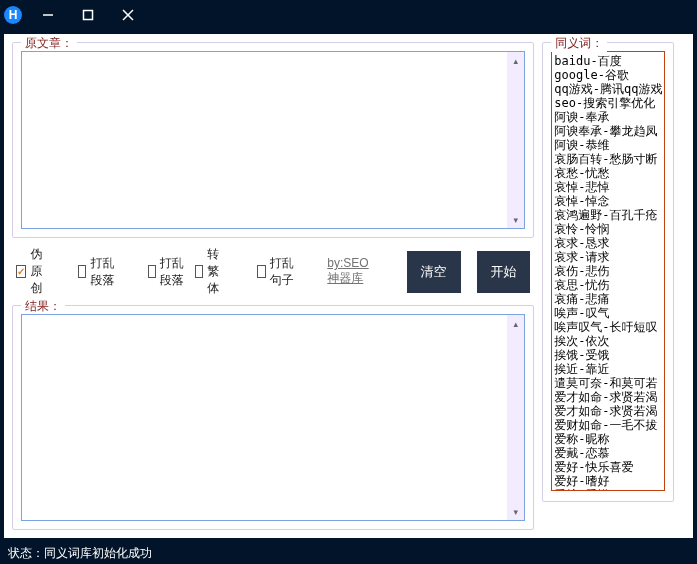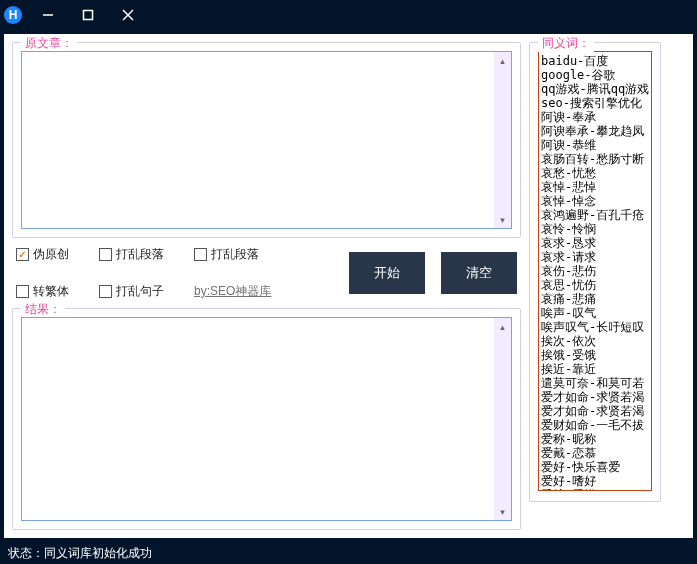--- a/index.html
+++ b/index.html
@@ -8,27 +8,27 @@
 .titlebar { height: 30px; background: #02142a; display: flex; align-items: center; color: #fff; padding: 0 4px; }
 .logo { width: 18px; height: 18px; border-radius: 50%; background: #1a86ff; display: flex; align-items: center; justify-content: center; color: #fff; font-weight: bold; font-size: 12px; margin-right: 6px; }
 .title { flex: 1; font-size: 13px; }
 .win-controls { display: flex; gap: 0; }
 .win-btn { width: 40px; height: 30px; display: flex; align-items: center; justify-content: center; color: #fff; cursor: pointer; }
 .win-btn svg { width: 12px; height: 12px; stroke: #fff; stroke-width: 1.5; fill: none; }
 .main { flex: 1; background: #fff; margin: 4px; display: flex; gap: 8px; padding: 8px; }
 .left { flex: 1; display: flex; flex-direction: column; gap: 8px; }
 .right { width: 156px; display: flex; flex-direction: row; gap: 8px; }
 .fieldset { border: 1px solid #d6cfe3; position: relative; padding: 8px; border-radius: 2px; }
-.legend { position: absolute; top: -8px; left: 8px; padding: 0 4px; background: #fff; color: #ec4899; font-size: 12px; }
+.legend { position: absolute; top: -8px; left: 8px; padding: 0 4px; background: #fff; color: #7f1d1d; font-size: 12px; }
 .textarea-wrap { position: relative; width: 100%; height: 100%; }
 textarea.main-ta { width: 100%; height: 100%; border: 1px solid #7aa3e0; resize: none; padding: 4px; outline: none; font-family: inherit; font-size: 12px; }
 .ta-scroll { position: absolute; right: 1px; top: 1px; bottom: 1px; width: 17px; background: #f3ecff; display: flex; flex-direction: column; }
 .sc-btn { height: 17px; display: flex; align-items: center; justify-content: center; color: #666; font-size: 9px; }
 .sc-track { flex: 1; }
-.checks { display: flex; flex-direction: column; gap: 20px; }
+.checks { display: flex; flex-direction: row; gap: 8px; }
 .check-row { display: flex; align-items: center; gap: 30px; }
 .chk { display: inline-flex; align-items: center; gap: 4px; font-size: 12px; color: #222; }
 .chk-box { width: 13px; height: 13px; border: 1px solid #555; background: #fff; display: inline-flex; align-items: center; justify-content: center; font-size: 10px; line-height: 1; }
 .chk-box.checked::after { content: "✓"; color: #e27f1e; font-weight: bold; }
 .link { color: #737373; text-decoration: underline; cursor: pointer; }
 .action-btn { width: 76px; height: 42px; background: #293548; color: #fff; border: none; font-size: 13px; cursor: pointer; display: flex; align-items: center; justify-content: center; }
 .synonym-list { width: 100%; height: 440px; border: 1px solid #c2410c; overflow-y: scroll; overflow-x: hidden; font-family: SimSun, monospace; font-size: 12px; line-height: 14px; padding: 2px; white-space: pre; }
 .synonym-list::-webkit-scrollbar { width: 17px; }
 .synonym-list::-webkit-scrollbar-track { background: #f3ecff; }
 .synonym-list::-webkit-scrollbar-thumb { background: #d5c8f0; border: 1px solid #b3a7d4; }
@@ -102,22 +102,22 @@
                 <span>转繁体</span>
               </label>
             <label class="chk">
                 <span class="chk-box"></span>
                 <span>打乱句子</span>
               </label>
             <span class="link">by:SEO神器库</span>
           </div>
         </div>
         <div style="flex:1"></div>
+        <button class="action-btn">清空</button>
         <button class="action-btn">开始</button>
-        <button class="action-btn">清空</button>
       </div>
 
       <div class="fieldset" id="fs-result">
         <div class="legend">结果：</div>
         <div class="textarea-wrap" style="height:100%;">
           <textarea class="main-ta" style=""></textarea>
           <div class="ta-scroll">
             <div class="sc-btn">▴</div>
             <div class="sc-track"></div>
             <div class="sc-btn">▾</div>

